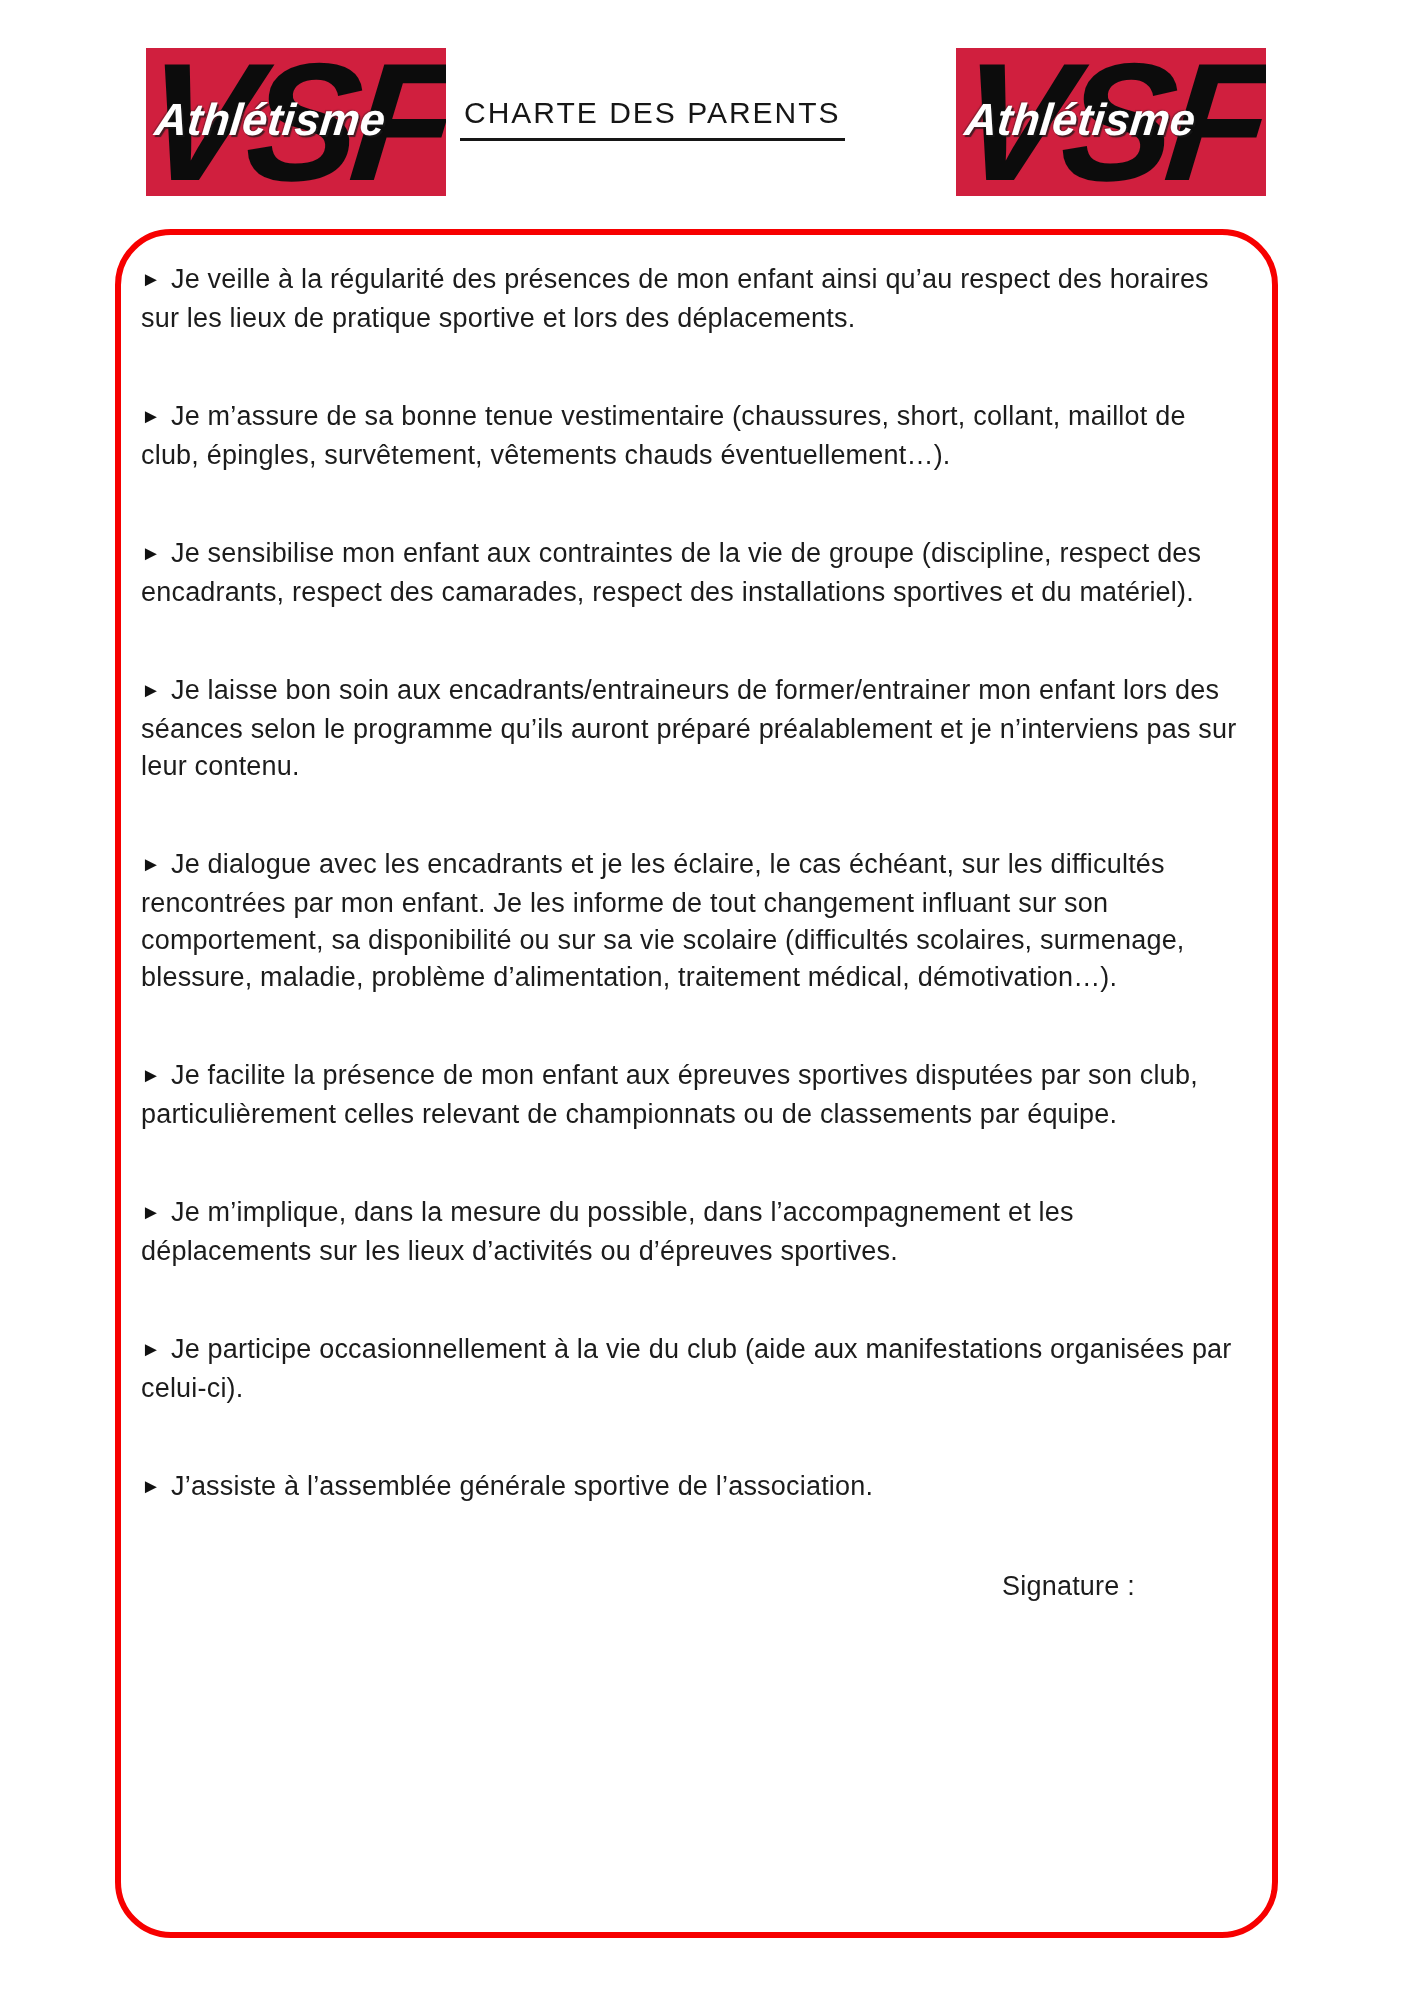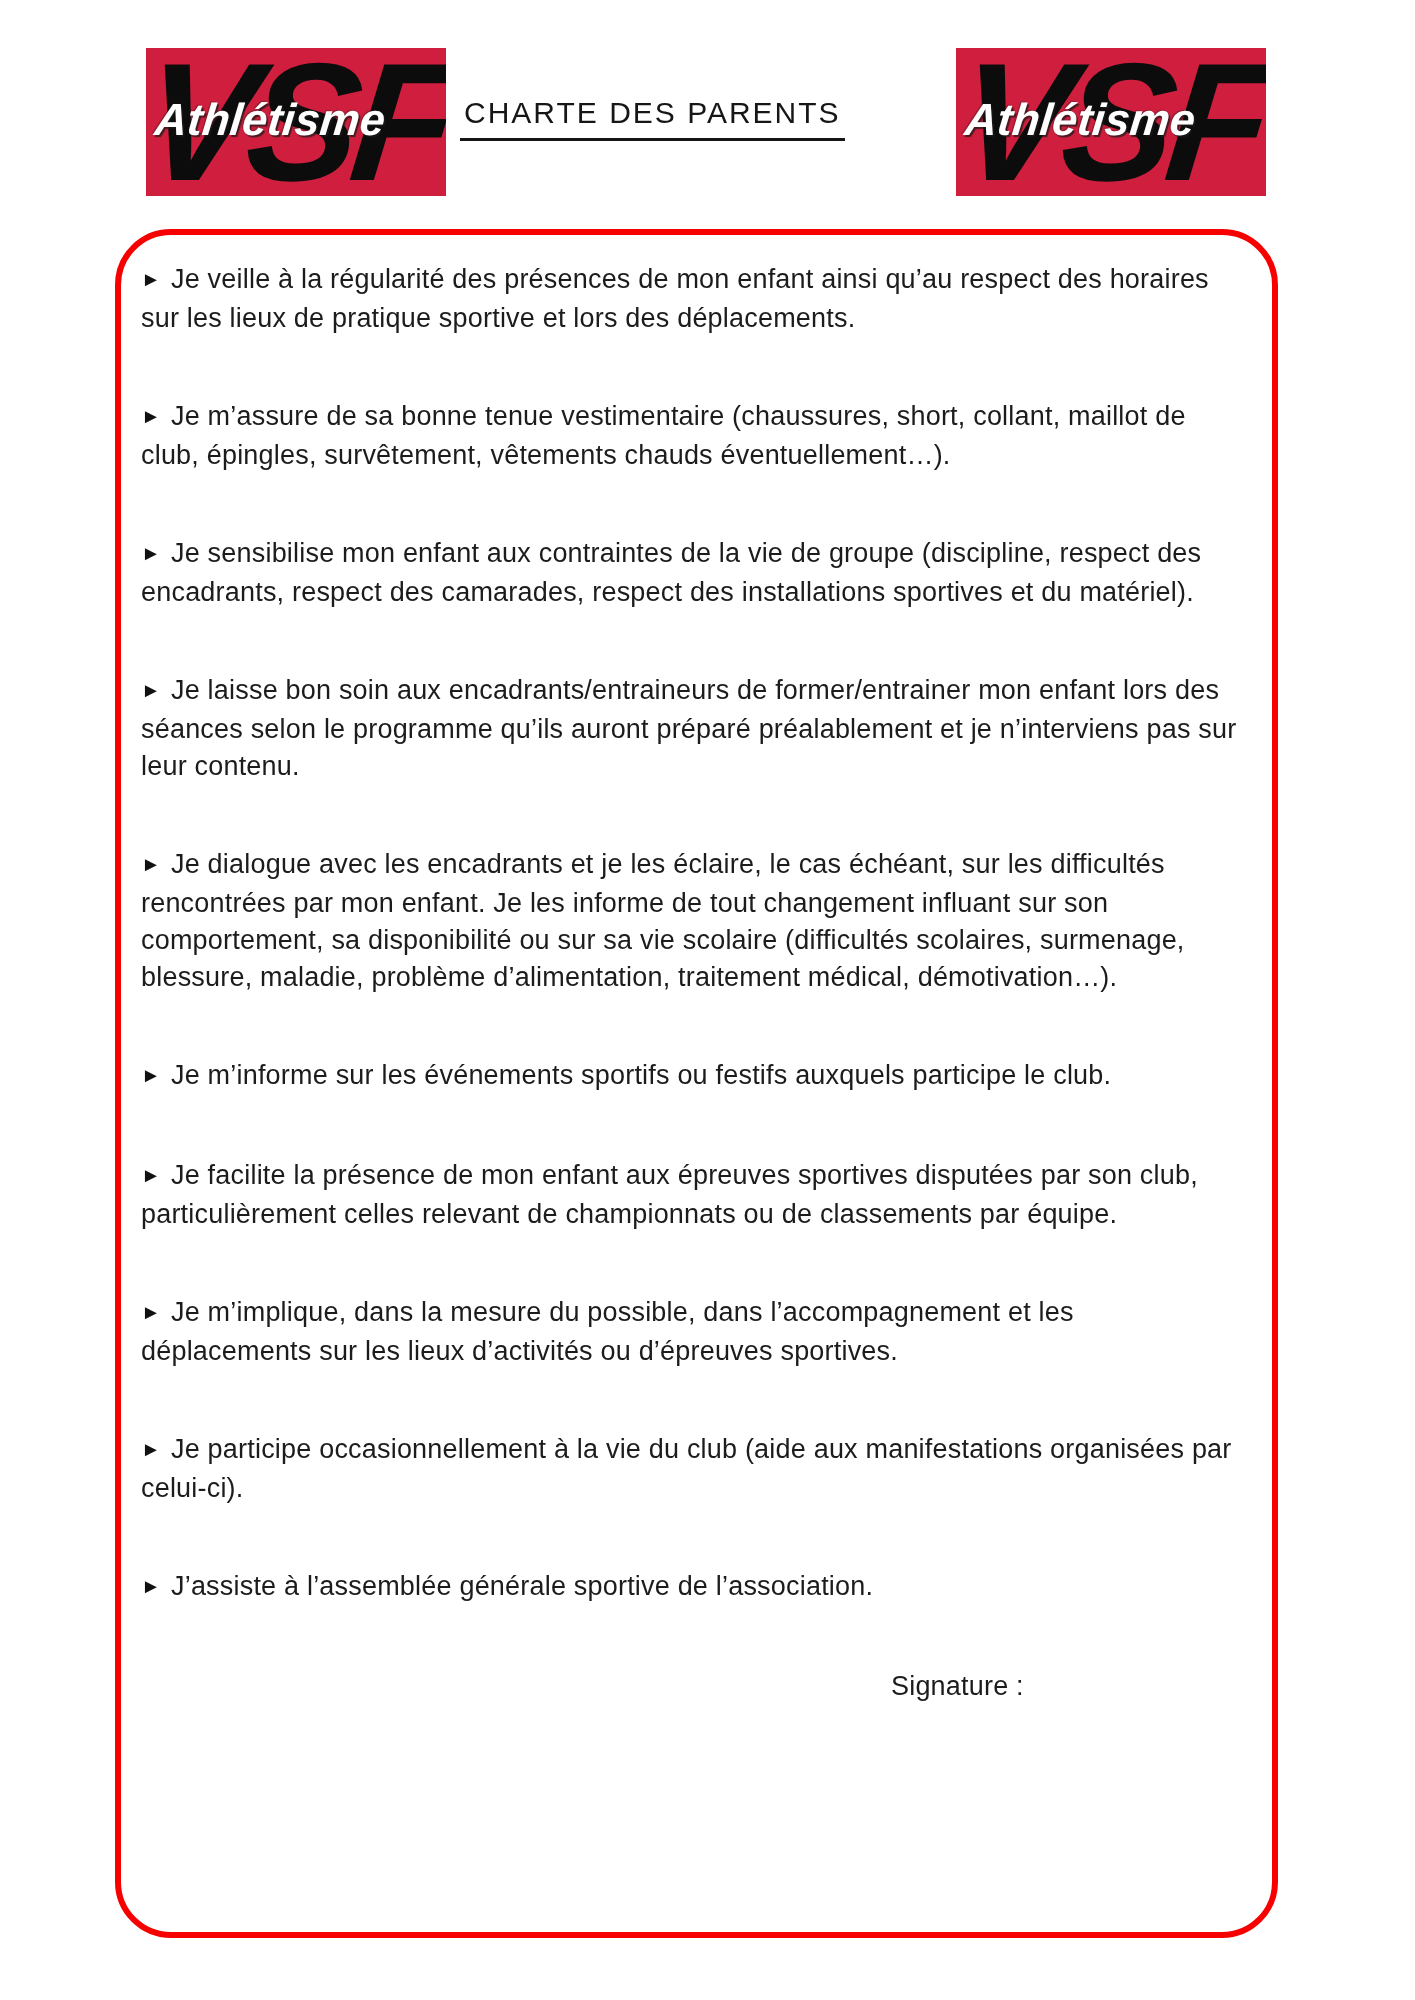--- a/index.html
+++ b/index.html
@@ -93,20 +93,21 @@
     position: relative;
     top: -2px;
     color: #111111;
   }
   .signature {
     font-size: 27px;
     line-height: 37px;
     color: #1c1c1c;
     margin: 13px 0 0 750px;
     letter-spacing: 0.2px;
+    text-align: center;
   }
 </style>
 </head>
 <body>
 
 <div class="page">
 
   <div class="logo logo-left">
     <span class="brand">VSF</span>
     <span class="subtitle">Athlétisme</span>
@@ -127,21 +128,20 @@
 
     <div class="item"><span class="bullet">►</span><span>Je m’assure de sa bonne tenue vestimentaire (chaussures, short, collant, maillot de club, épingles, survêtement, vêtements chauds éventuellement…).</span></div>
 
 
     <div class="item"><span class="bullet">►</span><span>Je sensibilise mon enfant aux contraintes de la vie de groupe (discipline, respect des encadrants, respect des camarades, respect des installations sportives et du matériel).</span></div>
 
     <div class="item"><span class="bullet">►</span><span>Je laisse bon soin aux encadrants/entraineurs de former/entrainer mon enfant lors des séances selon le programme qu’ils auront préparé préalablement et je n’interviens pas sur leur contenu.</span></div>
 
     <div class="item"><span class="bullet">►</span><span>Je dialogue avec les encadrants et je les éclaire, le cas échéant, sur les difficultés rencontrées par mon enfant. Je les informe de tout changement influant sur son comportement, sa disponibilité ou sur sa vie scolaire (difficultés scolaires, surmenage, blessure, maladie, problème d’alimentation, traitement médical, démotivation…).</span></div>
 
-    <div class="item"><span class="bullet">►</span><span>Je m’informe sur les événements sportifs ou festifs auxquels participe le club.</span></div>
 
     <div class="item"><span class="bullet">►</span><span>Je facilite la présence de mon enfant aux épreuves sportives disputées par son club, particulièrement celles relevant de championnats ou de classements par équipe.</span></div>
 
     <div class="item"><span class="bullet">►</span><span>Je m’implique, dans la mesure du possible, dans l’accompagnement et les déplacements sur les lieux d’activités ou d’épreuves sportives.</span></div>
 
     <div class="item"><span class="bullet">►</span><span>Je participe occasionnellement à la vie du club (aide aux manifestations organisées par celui-ci).</span></div>
 
     <div class="item"><span class="bullet">►</span><span>J’assiste à l’assemblée générale sportive de l’association.</span></div>
 
     <div class="signature">Signature :</div>

